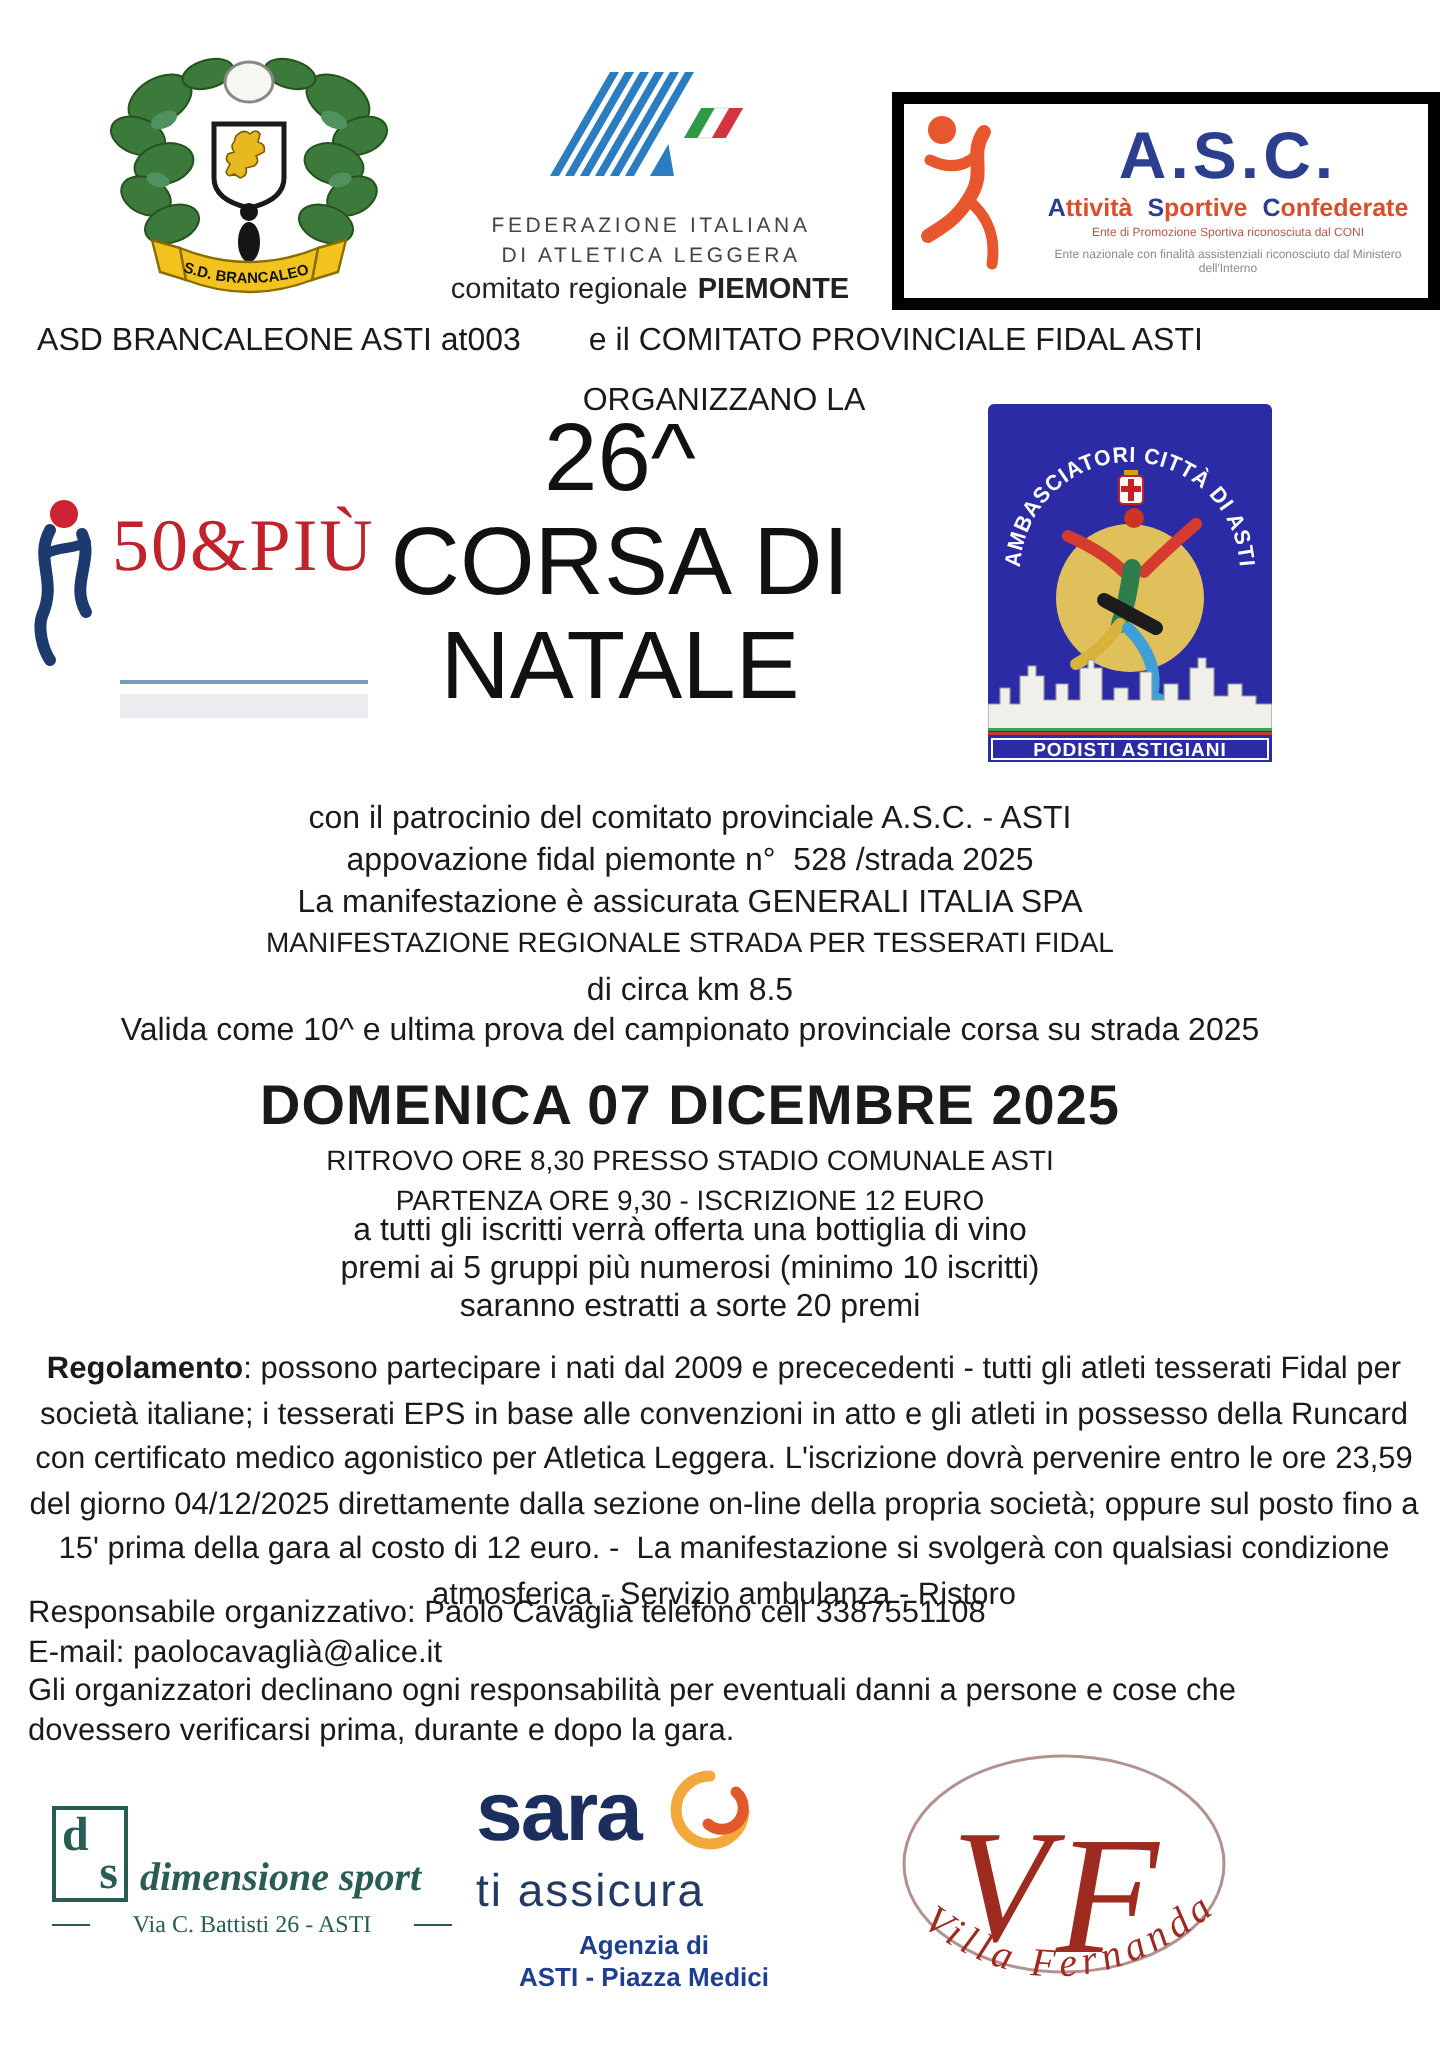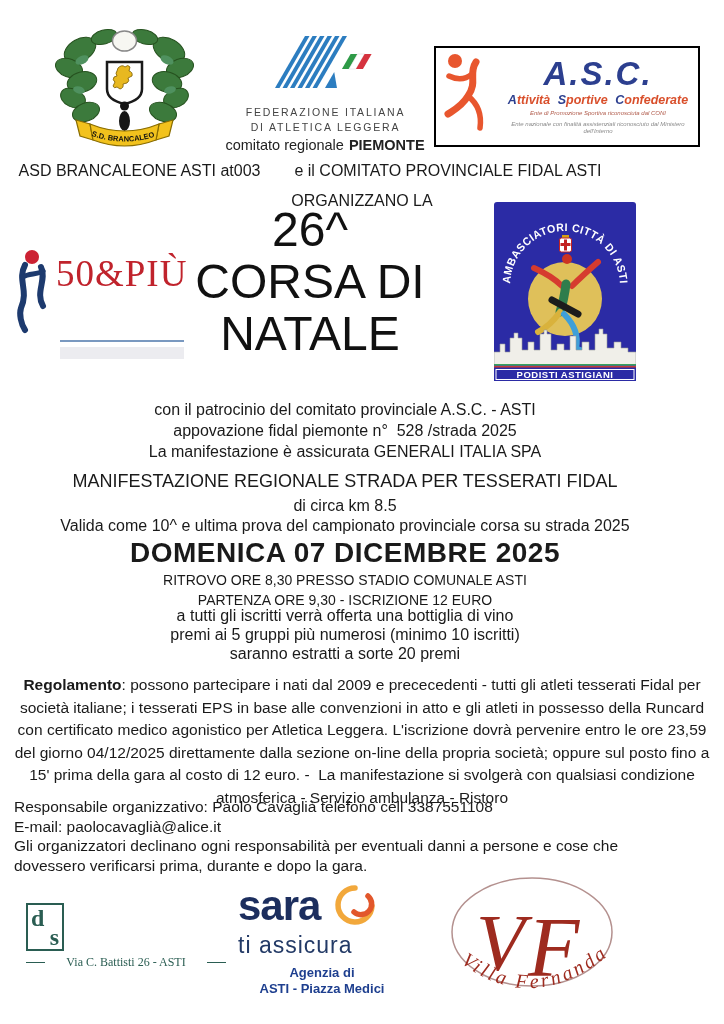--- a/index.html
+++ b/index.html
@@ -8,22 +8,22 @@
   .abs{position:absolute;}
 
   
   .crest{left:52px;top:26px;width:145px;height:125px;}
   .fidal{left:238px;top:32px;width:175px;text-align:center;}
   .fidal-name{font-size:10.5px;letter-spacing:1.8px;color:#444;line-height:13px;margin-top:2px;}
   .committee{left:160px;top:137px;width:330px;text-align:center;font-size:14.5px;color:#222;}
   .committee .prefix{margin-right:5px;}
   .committee .region{font-weight:bold;}
 
-  .asc-box{left:434px;top:46px;width:262px;height:97px;background:#fff;border:2px solid #000000;
-           display:flex;align-items:flex-start;font-style:italic;}
+  .asc-box{left:446px;top:46px;width:262px;height:97px;background:#fff;border:6px solid #000000;
+           display:flex;align-items:flex-start;}
   .asc-right{flex:1;text-align:center;padding-top:8px;}
   .asc-acronym{font-size:33px;font-weight:bold;color:#2c3f8f;letter-spacing:2px;line-height:36px;}
   .asc-tagline{font-size:12.5px;font-weight:bold;margin-top:1px;}
   .asc-word{display:inline-block;color:#d94f2b;margin:0 2px;}
   .asc-word::first-letter{color:#2c3f8f;}
   .asc-sub{font-size:6px;line-height:7.5px;margin-top:3px;}
   .asc-sub1{color:#b05a4a;}
   .asc-sub2{color:#8a8a8a;}
 
   .organizers{left:0;top:162px;width:620px;text-align:center;font-size:16px;}
@@ -38,21 +38,21 @@
   .piu-rule{margin-left:46px;width:124px;border-top:2px solid #7a99c0;margin-top:4px;}
   .piu-bar{margin-left:46px;width:124px;height:12px;background:#ececf0;margin-top:5px;}
 
   .main-title{left:162px;top:204px;width:296px;text-align:center;
               font-size:48px;line-height:52px;color:#111;}
   .podisti{left:494px;top:202px;}
 
   
   .details{left:0;top:399px;width:690px;text-align:center;}
   .detail-line{font-size:16px;line-height:21px;white-space:pre-wrap;}
-  .detail-caps{font-size:18px;line-height:18px;margin-top:10px;}
+  .detail-caps{font-size:14px;line-height:18px;margin-top:0;}
   .detail-km{font-size:16px;margin-top:7px;}
   .detail-champ{font-size:16px;margin-top:2px;}
 
   .dateblock{left:0;top:537px;width:690px;text-align:center;}
   .date-big{font-size:28px;font-weight:bold;letter-spacing:.5px;}
   .date-sub{font-size:14px;line-height:17px;margin-top:3px;}
 
   .prizes{left:0;top:606px;width:690px;text-align:center;font-size:16px;line-height:19px;}
 
   .rules{left:10px;top:674px;width:704px;text-align:center;font-size:15.5px;line-height:22.5px;
@@ -256,20 +256,21 @@
     <div>E-mail: paolocavaglià@alice.it</div>
     <div>Gli organizzatori declinano ogni responsabilità per eventuali danni a persone e cose che dovessero verificarsi prima, durante e dopo la gara.</div>
   </div>
 
   <div class="abs ds">
     <div class="ds-row">
       <div class="ds-box">
         <span class="ds-d">d</span>
         <span class="ds-s">s</span>
       </div>
+      <span class="ds-name">dimensione sport</span>
     </div>
     <div class="ds-addr">
       <span class="rule"></span>
       <span class="addr-text">Via C. Battisti 26 - ASTI</span>
       <span class="rule"></span>
     </div>
   </div>
 
   <div class="abs sara">
     <div class="sara-top">

